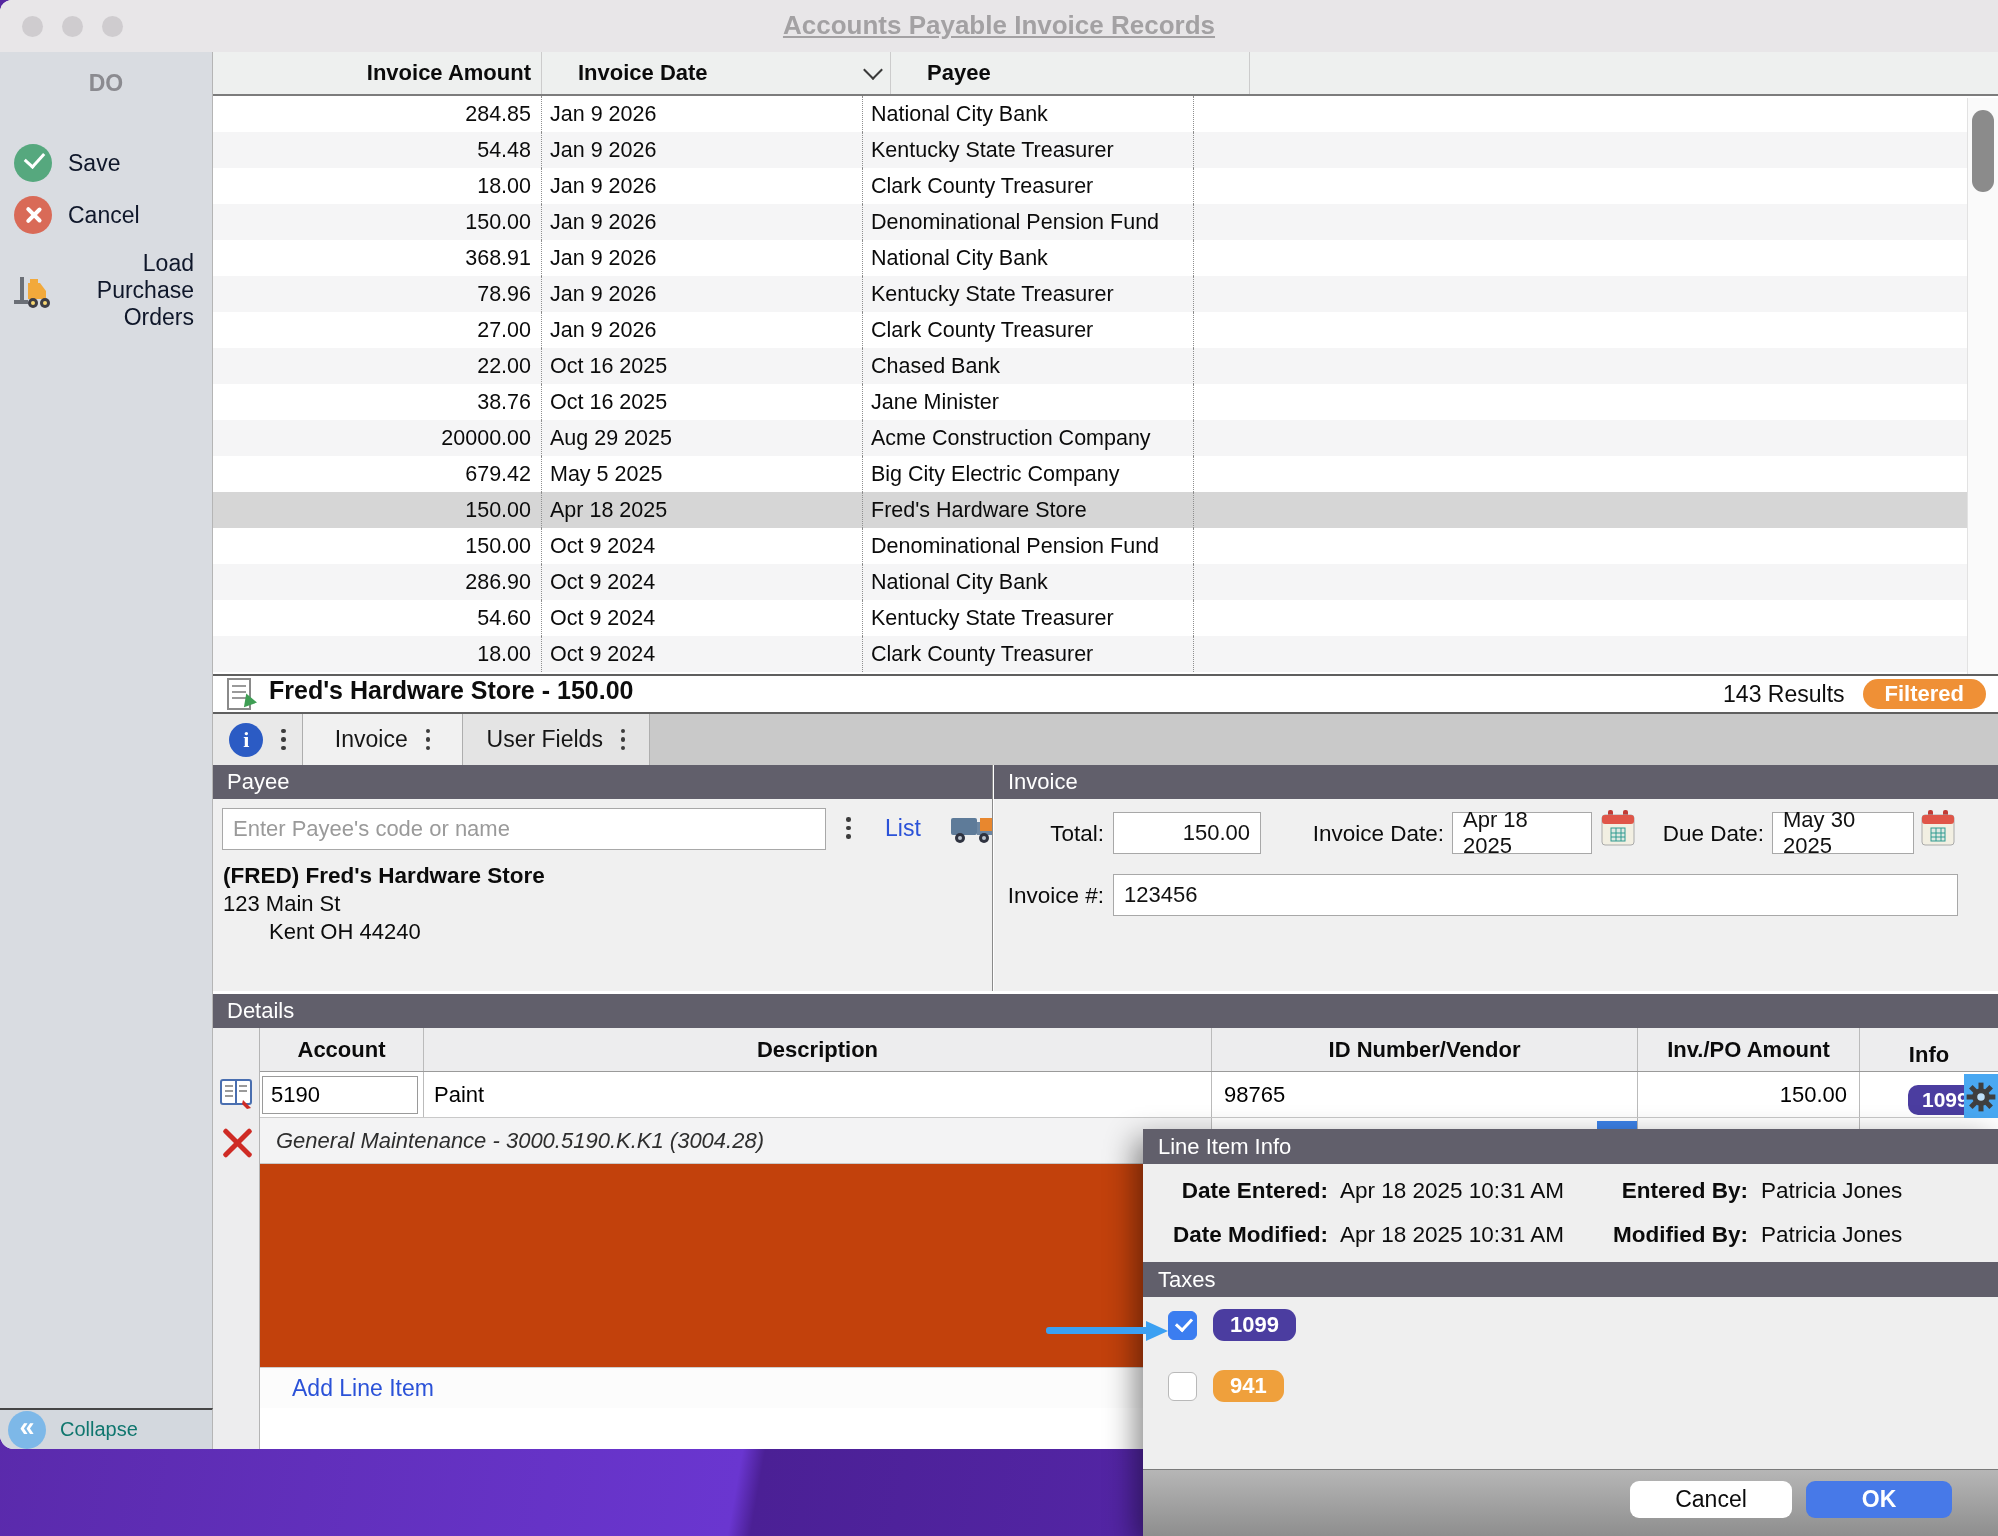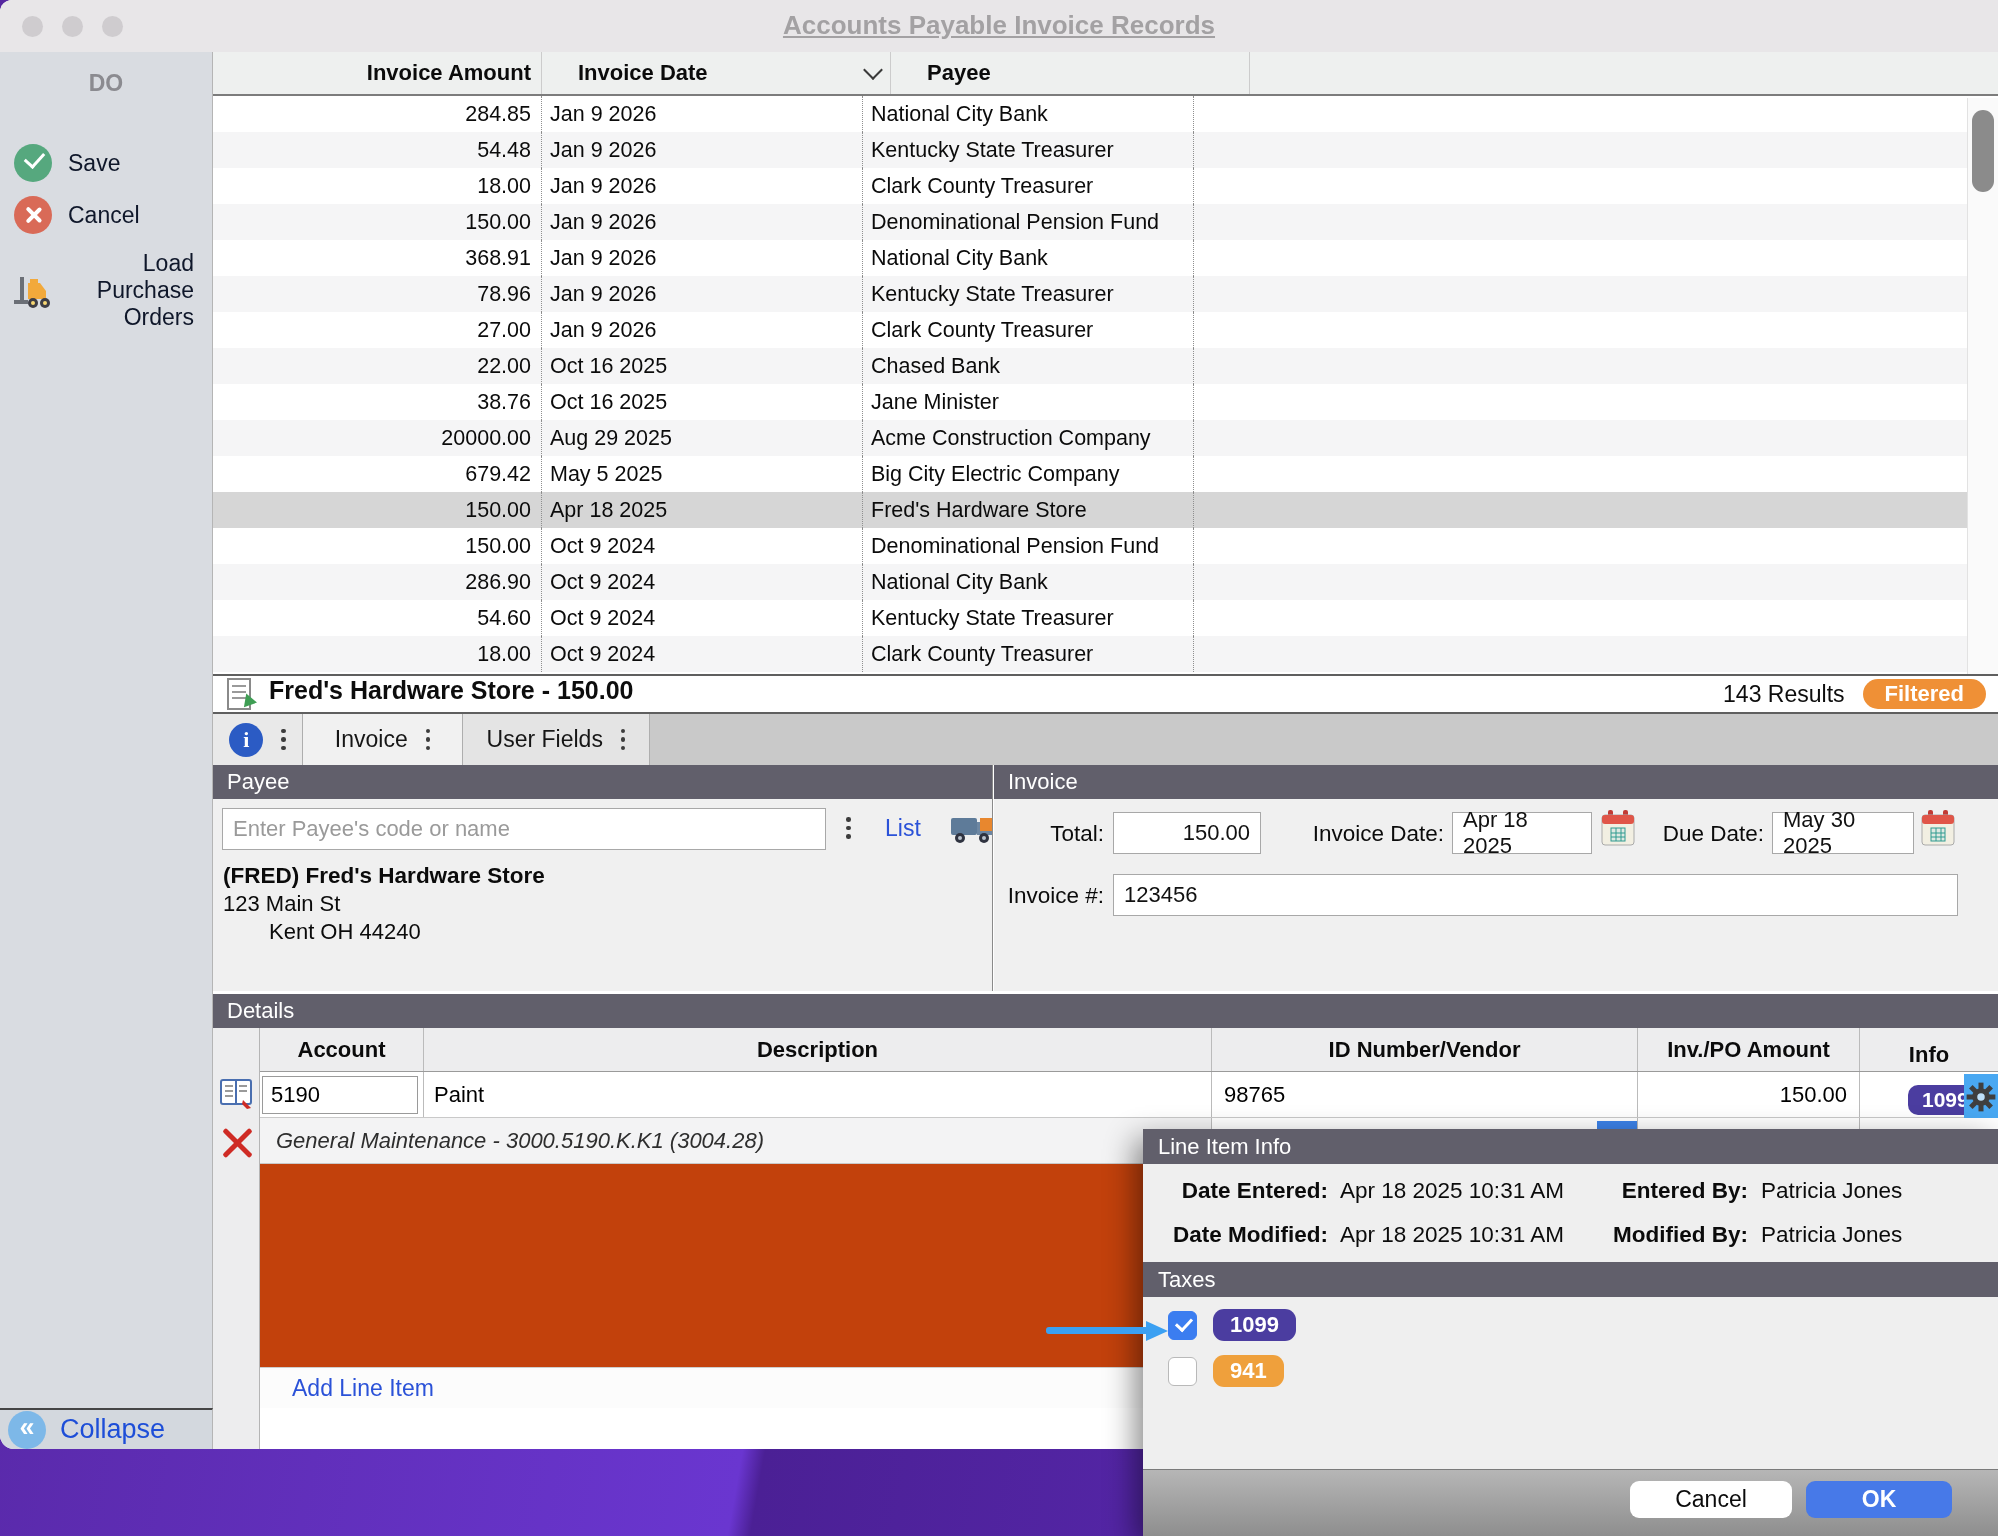--- a/index.html
+++ b/index.html
@@ -21,21 +21,21 @@
   .circ{width:38px;height:38px;border-radius:50%;position:relative;flex:0 0 38px;}
   .circ.green{background:#56a87e}.circ.red{background:#d96a57}
   .circ.green::after{content:"";position:absolute;left:11px;top:8px;width:16px;height:9px;border-left:3.5px solid #fff;border-bottom:3.5px solid #fff;transform:rotate(-48deg);}
   .circ.red::before,.circ.red::after{content:"";position:absolute;left:18px;top:9px;width:3.5px;height:20px;background:#fff;border-radius:2px;}
   .circ.red::before{transform:rotate(45deg)}.circ.red::after{transform:rotate(-45deg)}
   .sb-load .label{line-height:1.18}
   .collapse-bar{position:absolute;left:0;top:1408px;width:213px;height:41px;background:#d3d8de;border-top:2px solid #454545;
     border-right:1px solid #b5b5b5;box-sizing:border-box;display:flex;align-items:center;gap:14px;padding-left:8px;}
   .collapse-circ{width:38px;height:38px;border-radius:50%;background:#7db8e8;color:#fff;font-size:27px;font-weight:bold;
     display:flex;align-items:center;justify-content:center;padding-bottom:4px;box-sizing:border-box;}
-  .collapse-bar .label{font-size:27px;color:#1d4ed8;}
+  .collapse-bar .label{font-size:20px;color:#0f766e;}
   
   .itable{position:absolute;left:213px;top:52px;width:1785px;height:622px;background:#fff;}
   .thead{display:flex;height:44px;background:#eef0ef;border-bottom:2px solid #7c7c7c;box-sizing:border-box;font-weight:bold;font-size:22px;color:#0b0b0b;gap:28px;}
   .thead .hcell{display:flex;align-items:center;box-sizing:border-box;border-right:1px solid #cccccc;}
   .hc-amount{width:329px;justify-content:flex-end;padding-right:10px;}
   .hc-date{width:321px;padding-left:8px;justify-content:space-between;padding-right:10px;}
   .hc-payee{width:331px;padding-left:8px;}
   .hc-fill{flex:1;border-right:none !important;}
   .sort-chevron{width:12px;height:12px;border-left:2.5px solid #3a3a3a;border-bottom:2.5px solid #3a3a3a;transform:rotate(-45deg);margin-top:-6px;}
   .tbody .trow{display:flex;height:36px;font-size:21.5px;color:#0b0b0b;background:#fff;}
@@ -111,21 +111,21 @@
   .add-link{font-size:23px;color:#2b52d8;margin-left:32px;cursor:pointer;}
   .dt-lower-gutter{position:absolute;left:0;top:414px;width:47px;height:41px;background:#ededee;border-right:1px solid #b5b5b5;box-sizing:border-box;}
   
   .popup{position:absolute;left:1143px;top:1129px;width:855px;height:407px;background:#efefef;box-shadow:-8px 10px 28px rgba(0,0,0,.45);z-index:50;}
   .pp-header{height:35px;background:#615f6b;color:#fff;font-size:22px;display:flex;align-items:center;padding-left:15px;}
   .pp-row{position:absolute;left:0;width:100%;font-size:22.5px;color:#0b0b0b;}
   .pp-label{position:absolute;font-weight:bold;text-align:right;}
   .pp-value{position:absolute;}
   .taxes-header{position:absolute;left:0;top:133px;width:100%;height:35px;background:#615f6b;color:#fff;font-size:22px;display:flex;align-items:center;padding-left:15px;box-sizing:border-box;}
   .tax-option{position:absolute;left:25px;display:flex;align-items:center;gap:16px;}
-  .tax-opt1{top:180px}.tax-opt2{top:226px}
+  .tax-opt1{top:180px}.tax-opt2{top:241px}
   .checkbox{width:29px;height:29px;border-radius:6px;background:#fff;border:1px solid #b9b9b9;box-sizing:border-box;position:relative;}
   .checkbox.checked{background:#3b7df0;border-color:#3b7df0;}
   .checkbox.checked::after{content:"";position:absolute;left:7px;top:6px;width:13px;height:7px;border-left:3px solid #fff;border-bottom:3px solid #fff;transform:rotate(-47deg);}
   .tax-pill{color:#fff;font-weight:bold;font-size:22px;border-radius:11px;padding:3px 17px;}
   .pp-footer{position:absolute;left:0;top:340px;width:100%;height:67px;background:linear-gradient(#b6b6b6,#8e8e8e);border-top:1px solid #7a7a7a;box-sizing:border-box;}
   .btn{position:absolute;top:11px;height:37px;border-radius:9px;font-size:23px;display:flex;align-items:center;justify-content:center;cursor:pointer;}
   .btn.cancel{left:487px;width:162px;background:#fff;color:#0b0b0b;}
   .btn.ok{left:663px;width:146px;background:#4779e8;color:#fff;font-weight:600;}
   
   .point-arrow{position:absolute;left:1046px;top:1321px;z-index:60;}

